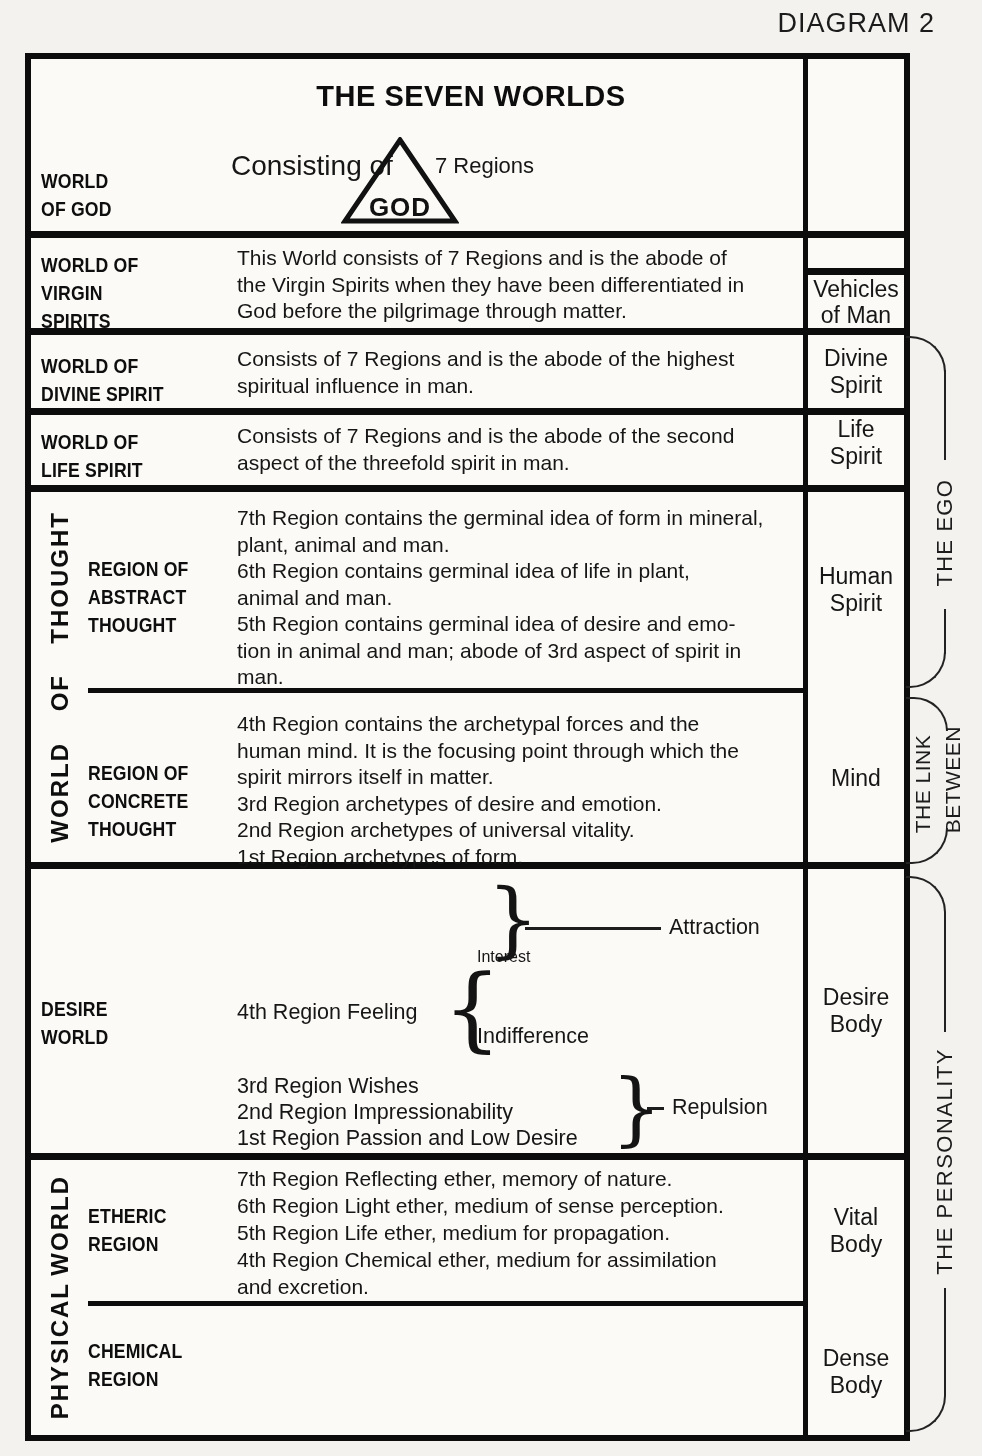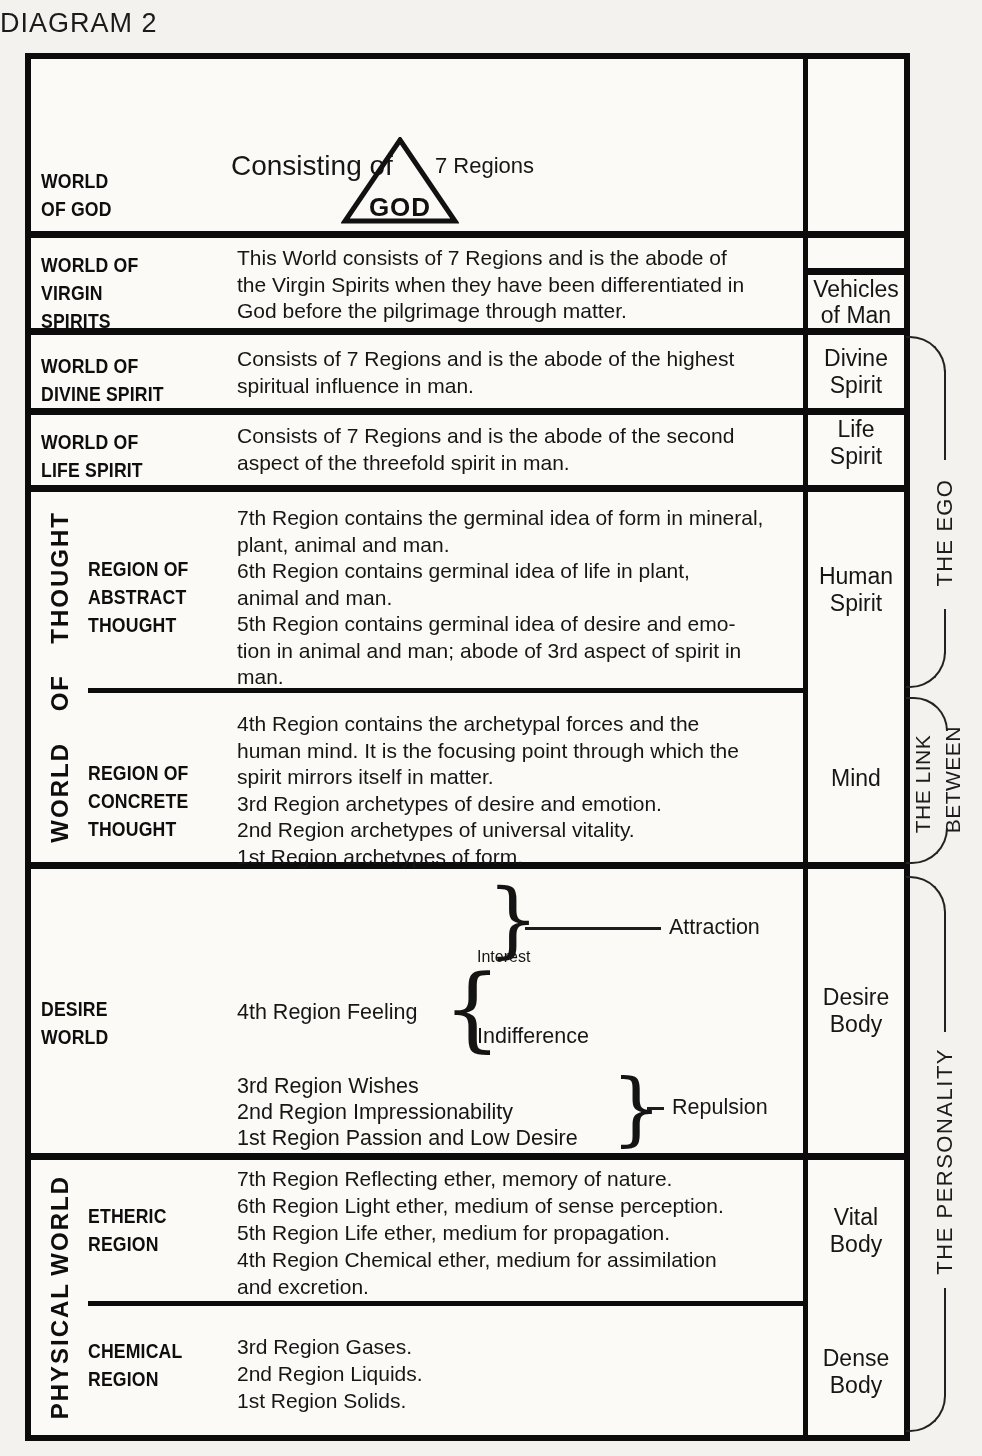--- a/index.html
+++ b/index.html
@@ -7,21 +7,21 @@
   body {
     position:relative;
     background:#f3f2ee;
     font-family:"Liberation Sans", sans-serif;
     color:#121212;
     overflow:hidden;
   }
   .abs { position:absolute; }
   .pre { white-space:pre-line; }
   
-  .diagram-title { top:8px; left:0; width:935px; text-align:left; font-size:27px; letter-spacing:1px; color:#1b1b1b; }
+  .diagram-title { top:8px; left:0; width:935px; text-align:right; font-size:27px; letter-spacing:1px; color:#1b1b1b; }
   
   .tbl { left:25px; top:53px; width:885px; height:1388px; border:6px solid #0c0c0c; background:#fbfaf6; }
   
   .hr { background:#0c0c0c; height:7px; left:0; width:873px; }
   .hr.sub { height:5px; left:57px; width:716px; }
   .vr { background:#0c0c0c; width:5px; top:0; height:1376px; left:772px; }
   
   .txt { font-size:21px; line-height:26.5px; color:#161616; }
   .blabel { font-weight:bold; font-size:21px; line-height:28px; letter-spacing:0.2px; transform:scaleX(0.84); transform-origin:left top; white-space:pre-line; color:#0e0e0e; }
   .rcell { left:777px; width:96px; display:flex; align-items:center; justify-content:center; text-align:center; font-size:23px; line-height:27px; color:#161616; }
@@ -49,20 +49,21 @@
   <div class="abs hr" style="top:172px"></div>
   <div class="abs hr" style="top:269px"></div>
   <div class="abs hr" style="top:349px"></div>
   <div class="abs hr" style="top:426px"></div>
   <div class="abs hr sub" style="top:629px"></div>
   <div class="abs hr" style="top:803px"></div>
   <div class="abs hr" style="top:1094px"></div>
   <div class="abs hr sub" style="top:1242px"></div>
   <div class="abs hr" style="top:209px; left:777px; width:96px"></div>
 
+  <div class="abs hdr" style="left:160px; top:21px; width:560px">THE SEVEN WORLDS</div>
   <div class="abs blabel" style="left:10px; top:108px">WORLD
 OF GOD</div>
   <div class="abs txt" style="left:200px; top:94px; font-size:28px">Consisting of</div>
   <svg class="abs" style="left:310px; top:78px" width="118" height="88" viewBox="0 0 118 88">
     <polygon points="59,3 114,84 4,84" fill="none" stroke="#111" stroke-width="5"></polygon>
     <text x="59" y="79" text-anchor="middle" font-size="26" font-weight="bold" fill="#111" letter-spacing="1">GOD</text>
   </svg>
   <div class="abs txt" style="left:404px; top:94px; font-size:22px">7 Regions</div>
 
   <div class="abs blabel" style="left:10px; top:192px">WORLD OF
@@ -129,23 +130,20 @@
     </div>
   <div class="abs blabel" style="left:57px; top:1143px">ETHERIC
 REGION</div>
   <div class="abs txt pre" style="left:206px; top:1106px; line-height:27px; width:585px">7th Region Reflecting ether, memory of nature.
 6th Region Light ether, medium of sense perception.
 5th Region Life ether, medium for propagation.
 4th Region Chemical ether, medium for assimilation
 and excretion.</div>
   <div class="abs blabel" style="left:57px; top:1278px">CHEMICAL
 REGION</div>
-  <div class="abs txt pre" style="left:206px; top:1274px; line-height:27px; width:585px">3rd Region Gases.
-2nd Region Liquids.
-1st Region Solids.</div>
 
   <div class="abs rcell pre" style="top:216px; height:53px; line-height:26px">Vehicles
 of Man</div>
   <div class="abs rcell pre" style="top:276px; height:73px">Divine
 Spirit</div>
   <div class="abs rcell pre" style="top:356px; height:56px">Life
 Spirit</div>
   <div class="abs rcell pre" style="top:433px; height:196px">Human
 Spirit</div>
   <div class="abs rcell" style="top:636px; height:167px">Mind</div>

